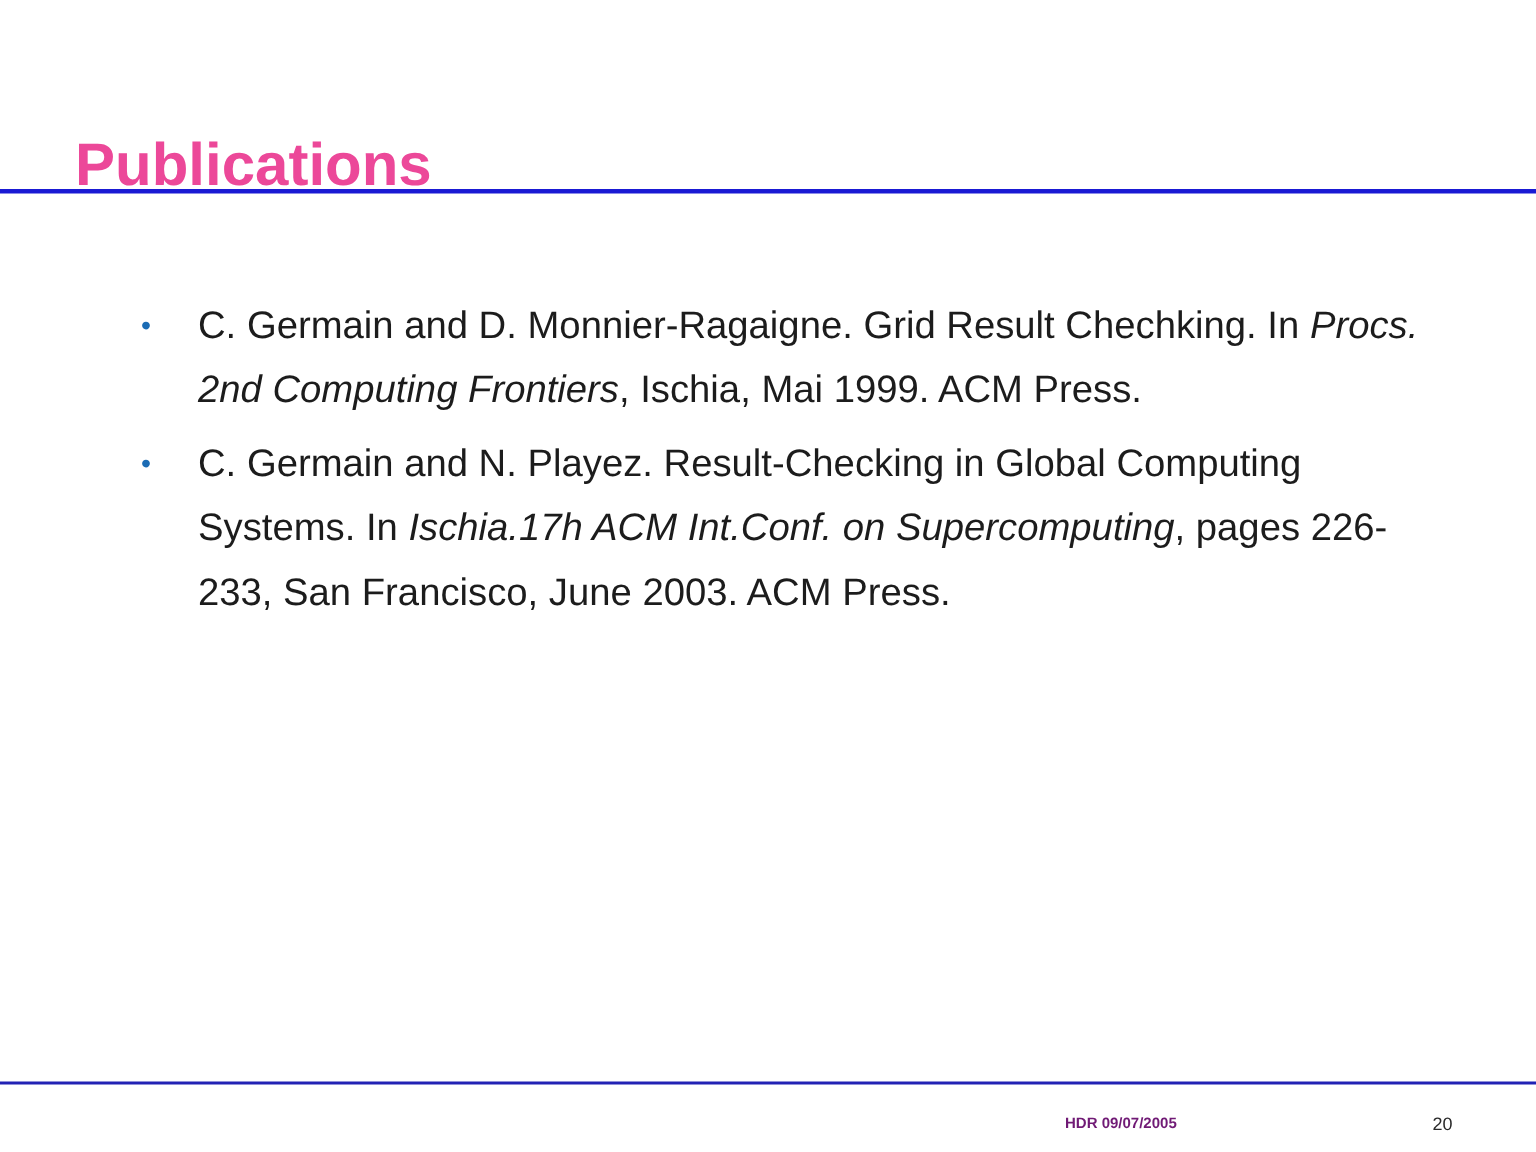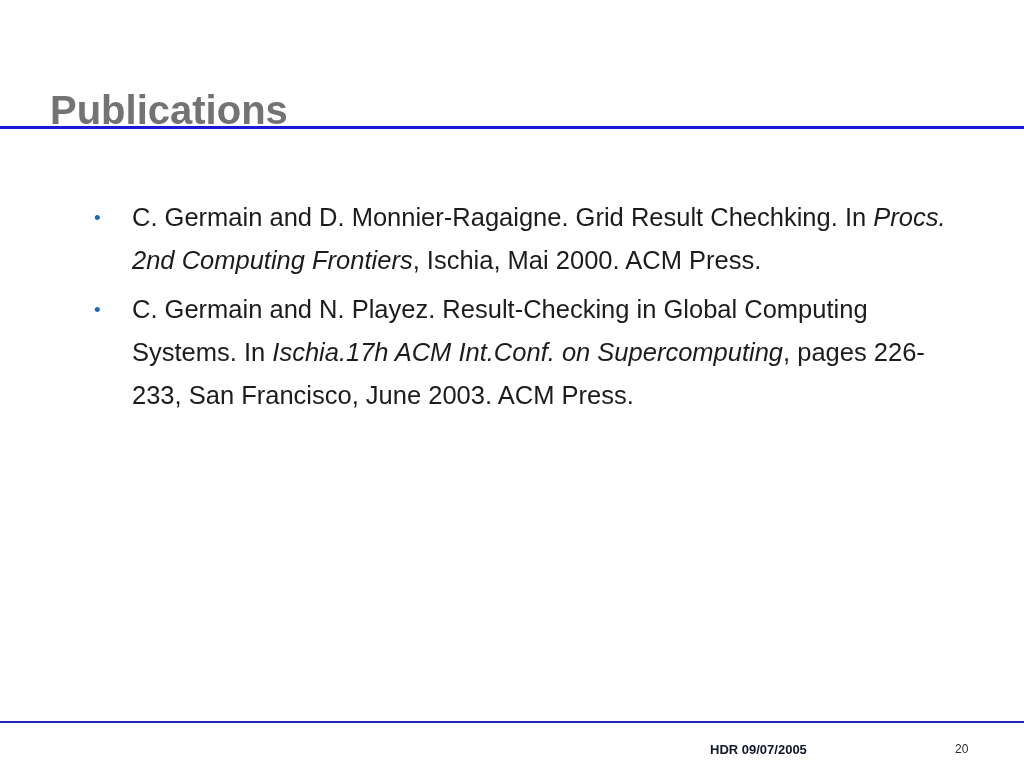--- a/index.html
+++ b/index.html
@@ -21,21 +21,21 @@
     background: #ffffff;
   }
 
   
   .slide-title {
     position: absolute;
     left: 50px;
     top: 60px;
     font-size: 40px;
     line-height: 46px;
-    color: #737373;
+    color: #ec4899;
     letter-spacing: 0px;
     white-space: nowrap;
   }
   .title-rule {
     position: absolute;
     left: 0px;
     top: 126px;
     width: 1024px;
     height: 3px;
     background: #1a1ad4;
@@ -80,24 +80,24 @@
     left: 0px;
     top: 721px;
     width: 1024px;
     height: 2px;
     background: #2222b4;
   }
   .footer-date {
     position: absolute;
     left: 710px;
     top: 740px;
-    font-size: 13px;
+    font-size: 10px;
     line-height: 19px;
     font-weight: bold;
-    color: #0f172a;
+    color: #701a75;
     white-space: nowrap;
   }
   .footer-pagenum {
     position: absolute;
     left: 955px;
     top: 740px;
     font-size: 12px;
     line-height: 19px;
     color: #2a2a2a;
     white-space: nowrap;
@@ -109,21 +109,21 @@
 <div class="slide">
 
   <h1 class="slide-title">Publications</h1>
 
   <div class="title-rule"></div>
 
   <div class="body-block">
 
     <div class="bullet-item">
       <span class="bullet-marker">•</span>
-      <span class="bullet-text"><span>C. Germain and D. Monnier-Ragaigne. Grid Result Chechking. In </span><span class="it">Procs. 2nd Computing Frontiers</span><span>, Ischia, Mai 2000. ACM Press.</span></span>
+      <span class="bullet-text"><span>C. Germain and D. Monnier-Ragaigne. Grid Result Chechking. In </span><span class="it">Procs. 2nd Computing Frontiers</span><span>, Ischia, Mai 1999. ACM Press.</span></span>
     </div>
 
     <div class="bullet-item">
       <span class="bullet-marker">•</span>
       <span class="bullet-text"><span>C. Germain and N. Playez. Result-Checking in Global Computing Systems. In </span><span class="it">Ischia.17h ACM Int.Conf. on Supercomputing</span><span>, pages 226-233, San Francisco, June 2003. ACM Press.</span></span>
     </div>
 
   </div>
 
   <div class="footer-rule"></div>

